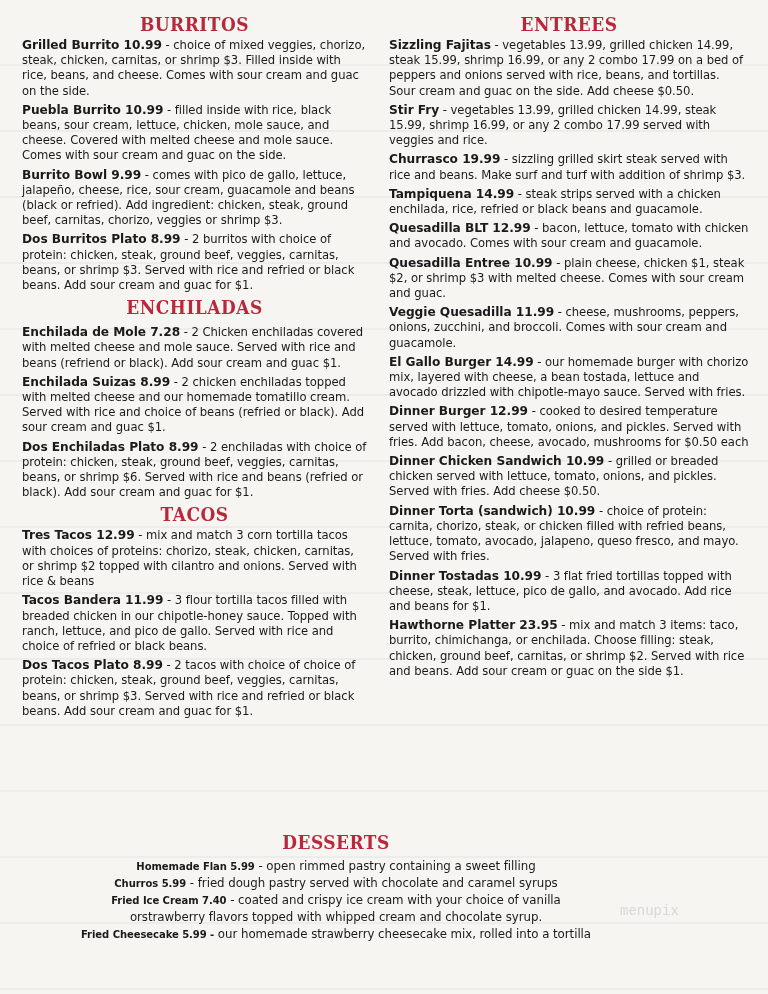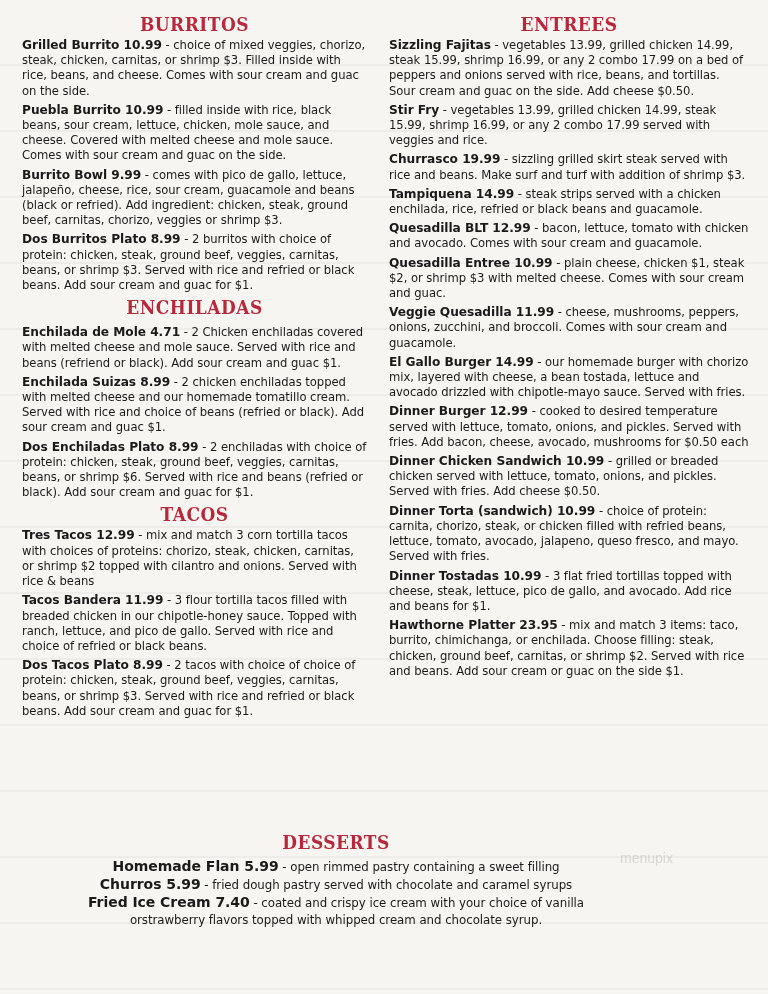--- a/index.html
+++ b/index.html
@@ -31,42 +31,42 @@
     line-height:15.2px;
     margin-bottom:4px;
     letter-spacing:-0.05px;
   }
   .item .name { font-weight:bold; font-size:12.2px; }
   .desserts {
     position:absolute; left:0; width:672px; top:832px;
     text-align:center;
   }
   .desserts .item { margin-bottom:0; line-height:17px; font-size:11.8px; }
-  .desserts .item .name { font-size:14px; }
+  .desserts .item .name { font-size:10px; }
   .watermark {
-    position:absolute; left:620px; top:850px;
+    position:absolute; left:620px; top:903px;
     color:rgba(160,160,160,0.35);
-    font-size:14px; font-family:Liberation Sans, sans-serif;
+    font-size:14px; font-family:Liberation Mono, monospace;
   }
 </style>
 </head>
 <body>
 
 <div class="col col-left">
   <div class="section">
     <div class="section-title">BURRITOS</div>
     <div class="item"><span class="name">Grilled Burrito 10.99</span><span> - choice of mixed veggies, chorizo, steak, chicken, carnitas, or shrimp $3. Filled inside with rice, beans, and cheese. Comes with sour cream and guac on the side.</span></div>
     <div class="item"><span class="name">Puebla Burrito 10.99</span><span> - filled inside with rice, black beans, sour cream, lettuce, chicken, mole sauce, and cheese. Covered with melted cheese and mole sauce. Comes with sour cream and guac on the side.</span></div>
     <div class="item"><span class="name">Burrito Bowl 9.99</span><span> - comes with pico de gallo, lettuce, jalapeño, cheese, rice, sour cream, guacamole and beans (black or refried). Add ingredient: chicken, steak, ground beef, carnitas, chorizo, veggies or shrimp $3.</span></div>
     <div class="item"><span class="name">Dos Burritos Plato 8.99</span><span> - 2 burritos with choice of protein: chicken, steak, ground beef, veggies, carnitas, beans, or shrimp $3. Served with rice and refried or black beans. Add sour cream and guac for $1.</span></div>
   </div>
 
   <div class="section" style="margin-top:4px;">
     <div class="section-title" style="margin-bottom:6px;">ENCHILADAS</div>
-    <div class="item"><span class="name">Enchilada de Mole 4.71</span><span> - 2 Chicken enchiladas covered with melted cheese and mole sauce. Served with rice and beans (refriend or black). Add sour cream and guac $1.</span></div>
+    <div class="item"><span class="name">Enchilada de Mole 7.28</span><span> - 2 Chicken enchiladas covered with melted cheese and mole sauce. Served with rice and beans (refriend or black). Add sour cream and guac $1.</span></div>
     <div class="item"><span class="name">Enchilada Suizas 8.99</span><span> - 2 chicken enchiladas topped with melted cheese and our homemade tomatillo cream. Served with rice and choice of beans (refried or black). Add sour cream and guac $1.</span></div>
     <div class="item"><span class="name">Dos Enchiladas Plato 8.99</span><span> - 2 enchiladas with choice of protein: chicken, steak, ground beef, veggies, carnitas, beans, or shrimp $6. Served with rice and beans (refried or black). Add sour cream and guac for $1.</span></div>
   </div>
 
   <div class="section" style="margin-top:2px;">
     <div class="section-title">TACOS</div>
     <div class="item"><span class="name">Tres Tacos 12.99</span><span> - mix and match 3 corn tortilla tacos with choices of proteins: chorizo, steak, chicken, carnitas, or shrimp $2 topped with cilantro and onions. Served with rice &amp; beans</span></div>
     <div class="item"><span class="name">Tacos Bandera 11.99</span><span> - 3 flour tortilla tacos filled with breaded chicken in our chipotle-honey sauce. Topped with ranch, lettuce, and pico de gallo. Served with rice and choice of refried or black beans.</span></div>
     <div class="item"><span class="name">Dos Tacos Plato 8.99</span><span> - 2 tacos with choice of choice of protein: chicken, steak, ground beef, veggies, carnitas, beans, or shrimp $3. Served with rice and refried or black beans. Add sour cream and guac for $1.</span></div>
   </div>
@@ -89,15 +89,16 @@
     <div class="item"><span class="name">Dinner Tostadas 10.99</span><span> - 3 flat fried tortillas topped with cheese, steak, lettuce, pico de gallo, and avocado. Add rice and beans for $1.</span></div>
     <div class="item"><span class="name">Hawthorne Platter 23.95</span><span> - mix and match 3 items: taco, burrito, chimichanga, or enchilada. Choose filling: steak, chicken, ground beef, carnitas, or shrimp $2. Served with rice and beans. Add sour cream or guac on the side $1.</span></div>
   </div>
 </div>
 
 <div class="desserts">
   <div class="section-title" style="margin-bottom:4px;">DESSERTS</div>
   <div class="item"><span class="name">Homemade Flan 5.99</span><span> - open rimmed pastry containing a sweet filling</span></div>
   <div class="item"><span class="name">Churros 5.99</span><span> - fried dough pastry served with chocolate and caramel syrups</span></div>
   <div class="item" style="width:500px;margin:0 auto;"><span class="name">Fried Ice Cream 7.40</span><span> - coated and crispy ice cream with your choice of vanilla orstrawberry flavors topped with whipped cream and chocolate syrup.</span></div>
+  <div class="item"><span class="name">Fried Cheesecake 5.99 -</span><span>  our homemade strawberry cheesecake mix, rolled into a tortilla</span></div>
 </div>
 
 <div class="watermark">menupix</div>
 
 </body></html>

